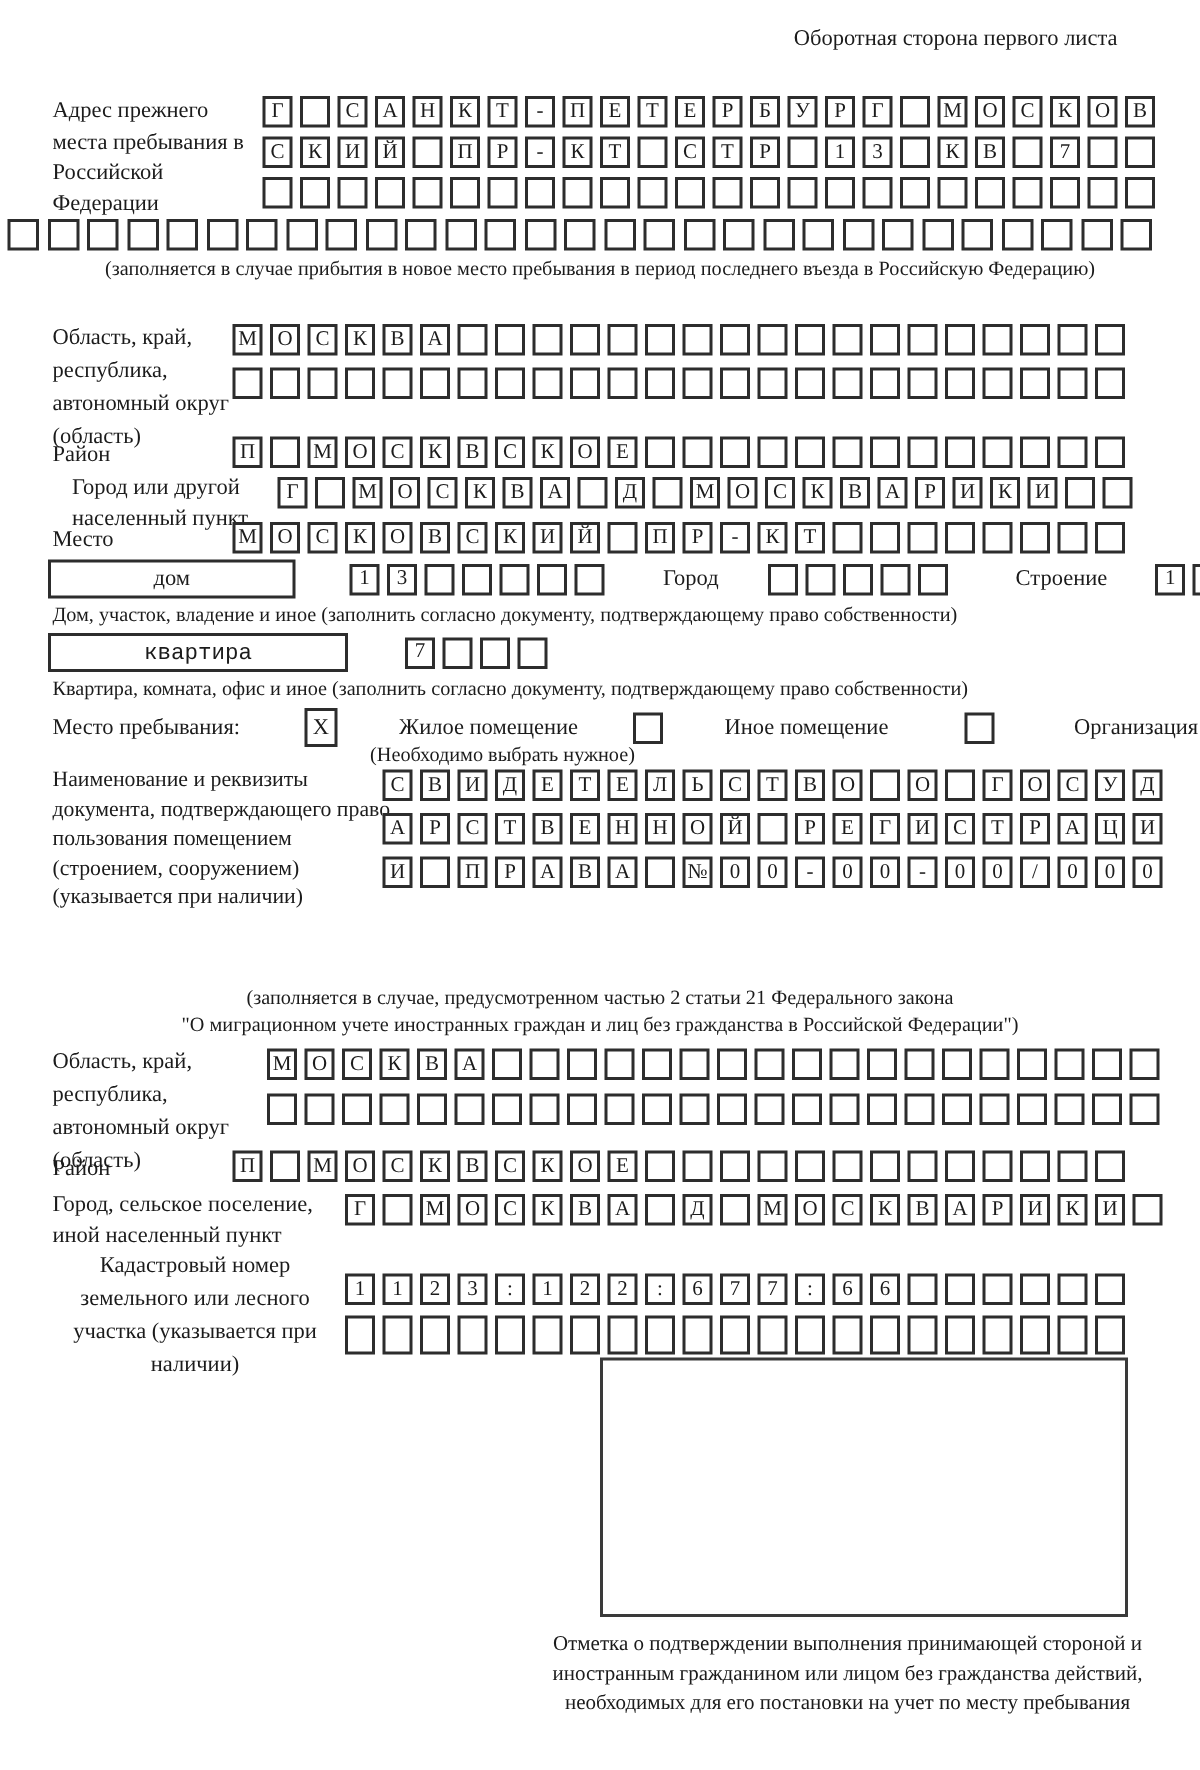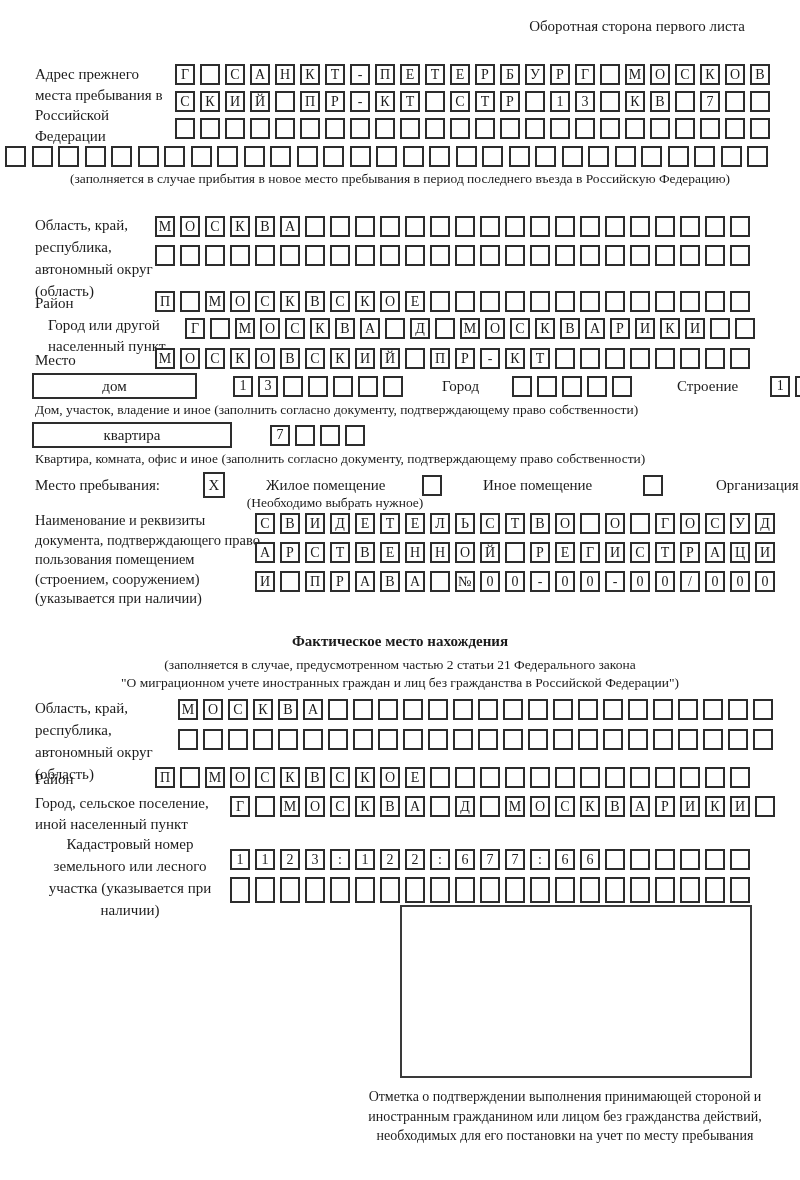--- a/index.html
+++ b/index.html
@@ -310,21 +310,21 @@
     <div class="boxes" style="position:static;">
         <span class="cell">1</span>
         <span class="cell"></span>
         <span class="cell"></span>
         <span class="cell"></span>
       </div>
   </div>
   <div class="abs" style="left:35px;top:402px;font-size:13.5px;">Дом, участок, владение и иное (заполнить согласно документу, подтверждающему право собственности)</div>
 
   <div class="inline-row" style="left:32px;top:422px;">
-    <div class="widebox" style="width:200px;">квартира</div>
+    <div class="widebox" style="width:200px;font-family:Liberation Mono, monospace;">квартира</div>
     <div class="boxes" style="position:static;margin-left:10px;">
         <span class="cell">7</span>
         <span class="cell"></span>
         <span class="cell"></span>
         <span class="cell"></span>
       </div>
   </div>
   <div class="abs" style="left:35px;top:451px;font-size:13.5px;text-align:right;">Квартира, комната, офис и иное (заполнить согласно документу, подтверждающему право собственности)</div>
 
   <div class="inline-row" style="left:35px;top:472px;">
@@ -408,21 +408,20 @@
       <span class="cell">0</span>
       <span class="cell">-</span>
       <span class="cell">0</span>
       <span class="cell">0</span>
       <span class="cell">/</span>
       <span class="cell">0</span>
       <span class="cell">0</span>
       <span class="cell">0</span>
     </div>
 
-  <div class="abs title" style="top:633px;left:0;font-size:15px;">Фактическое место нахождения</div>
   <div class="abs caption" style="top:657px;left:0;">(заполняется в случае, предусмотренном частью 2 статьи 21 Федерального закона</div>
   <div class="abs caption" style="top:675px;left:0;">"О миграционном учете иностранных граждан и лиц без гражданства в Российской Федерации")</div>
 
   <div class="abs label" style="left:35px;top:697px;width:155px;line-height:22px;">Область, край, республика, автономный округ (область)</div>
   <div class="boxes" style="left:178px;top:699px;">
       <span class="cell">М</span>
       <span class="cell">О</span>
       <span class="cell">С</span>
       <span class="cell">К</span>
       <span class="cell">В</span>

